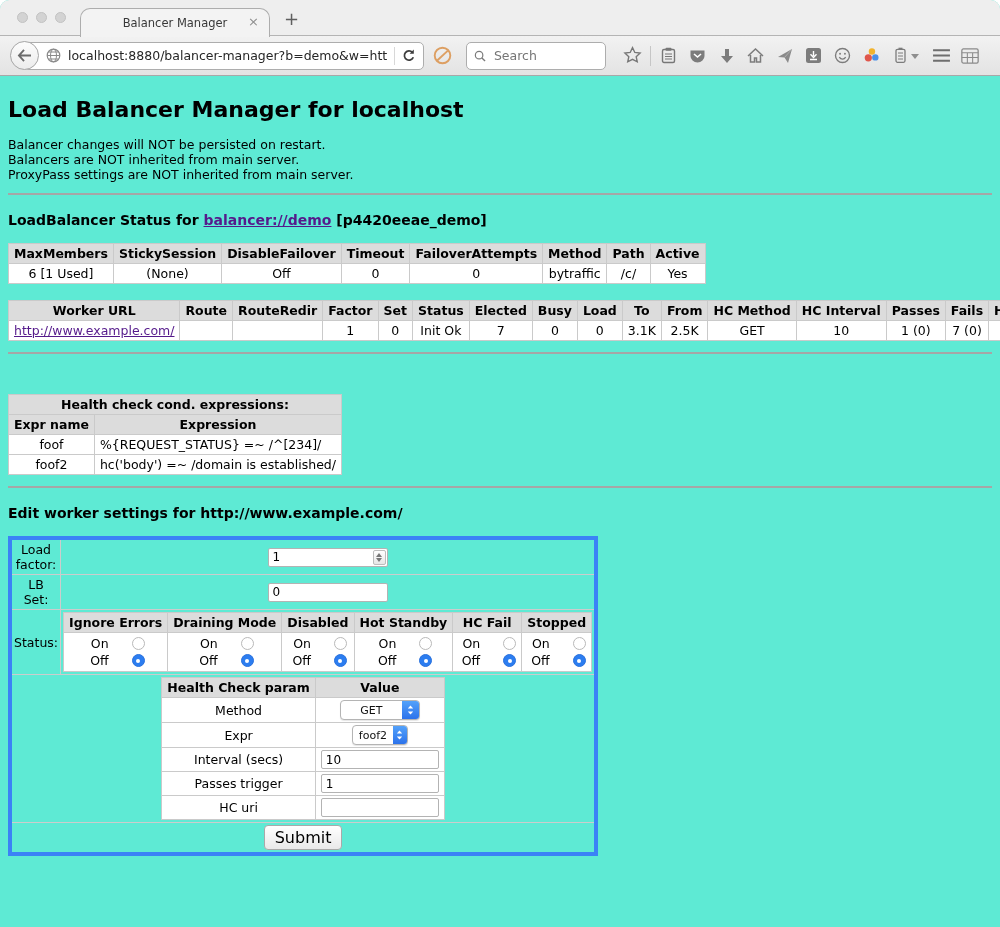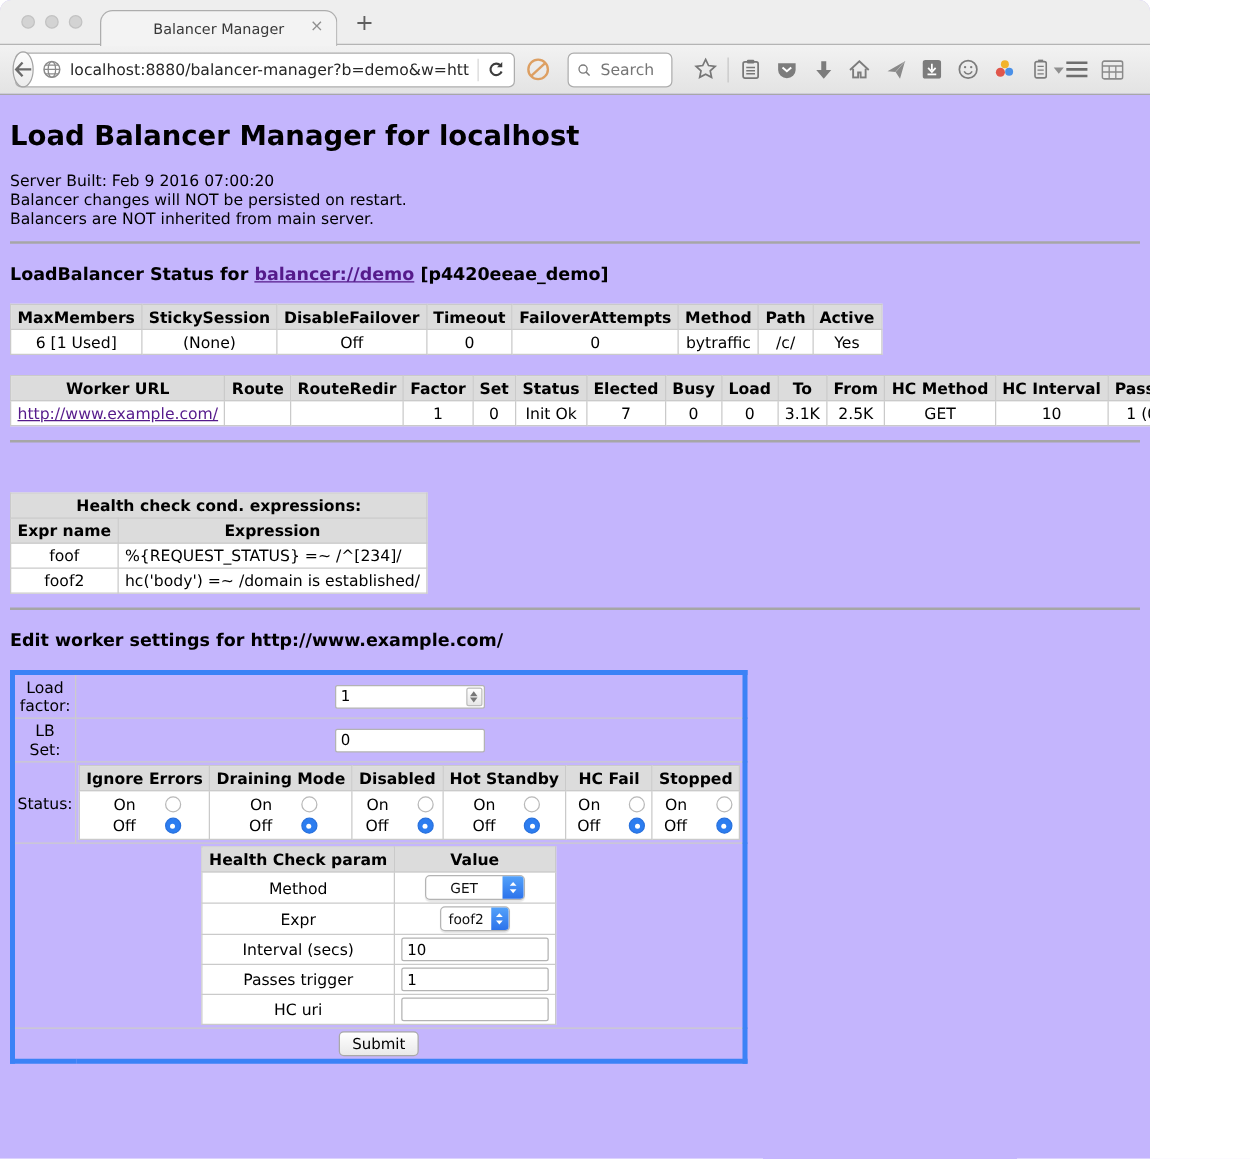--- a/index.html
+++ b/index.html
@@ -1,18 +1,18 @@
 <!DOCTYPE html>
 <html><head>
 <meta charset="utf-8">
 <style>
   * { box-sizing: border-box; }
   html,body { margin:0; padding:0; background:#fff; }
   body { font-family:"DejaVu Sans","Liberation Sans",sans-serif; }
-  .window { width:920px; height:927px; border-radius:9px 9px 0 0; overflow:hidden; background:#c4b5fd; position:relative; }
+  .window { width:1000px; height:927px; border-radius:9px 9px 0 0; overflow:hidden; background:#5eead4; position:relative; }
 
   
   .tabstrip { height:36px; background:#eeeeee; border-bottom:1px solid #b4b4b4; position:relative; }
   .lights { position:absolute; left:17px; top:12px; display:flex; gap:8px; }
   .light { width:11px; height:11px; border-radius:50%; background:#d3d3d3; border:1px solid #c2c2c2; }
   .tab { position:absolute; left:80px; top:8px; width:190px; height:29px; background:#f3f3f3;
          border:1px solid #adadad; border-bottom:none; border-radius:10px 10px 0 0;
          display:flex; align-items:center; justify-content:center; font-size:11.5px; color:#383838; }
   .tab-close { position:absolute; right:10px; top:6px; color:#8f8f8f; font-size:13px; line-height:13px; cursor:default; }
   .newtab { position:absolute; left:284px; top:8px; font-size:18px; color:#5f5f5f; }
@@ -83,21 +83,21 @@
   .hcparam .txt { width:118px; text-align:left; }
   .select { display:inline-flex; align-items:center; height:20px; border:1px solid #b4b4b4; border-radius:4px;
             background:#fff; overflow:hidden; box-shadow:0 1px 1px rgba(0,0,0,0.1); vertical-align:middle; }
   .select .stext { padding:0 6px; font-size:11px; flex:1; text-align:center; color:#111; }
   .select .sbtn { width:17px; height:20px; background:linear-gradient(#55a4fb,#2a70ea); display:flex;
                   align-items:center; justify-content:center; }
   .select.method { width:80px; }
   .select.expr { width:56px; }
 
   .submit-cell { text-align:center; padding:3px 2px; }
-  .submit { font-size:12px; padding:2px 10px; border:1px solid #a9a9a9; border-radius:4px;
+  .submit { font-size:16px; padding:2px 10px; border:1px solid #a9a9a9; border-radius:4px;
             background:linear-gradient(#ffffff,#e9e9e9); font-family:inherit; }
 </style>
 </head>
 <body>
 
 <div class="window">
 
   <div class="tabstrip">
     <div class="lights">
       <span class="light"></span>
@@ -223,23 +223,23 @@
             <path d="M0.8 4.5h15.4M6 4.5v9.7M11 4.5v9.7M0.8 9h15.4" stroke="#8a8a8a" stroke-width="1"></path>
           </svg>
       </span>
     </div>
   </div>
 
   <div class="content">
     <h1>Load Balancer Manager for localhost</h1>
 
     <div class="info">
-      <div>Server Built: Feb 9 2016 07:00:20</div>
       <div>Balancer changes will NOT be persisted on restart.</div>
       <div>Balancers are NOT inherited from main server.</div>
+      <div>ProxyPass settings are NOT inherited from main server.</div>
     </div>
 
     <hr>
 
     <div class="sect-heading">
       <span>LoadBalancer Status for </span><a href="#" class="plink">balancer://demo</a><span> [p4420eeae_demo]</span>
     </div>
 
     <table class="t summary">
       <thead>

